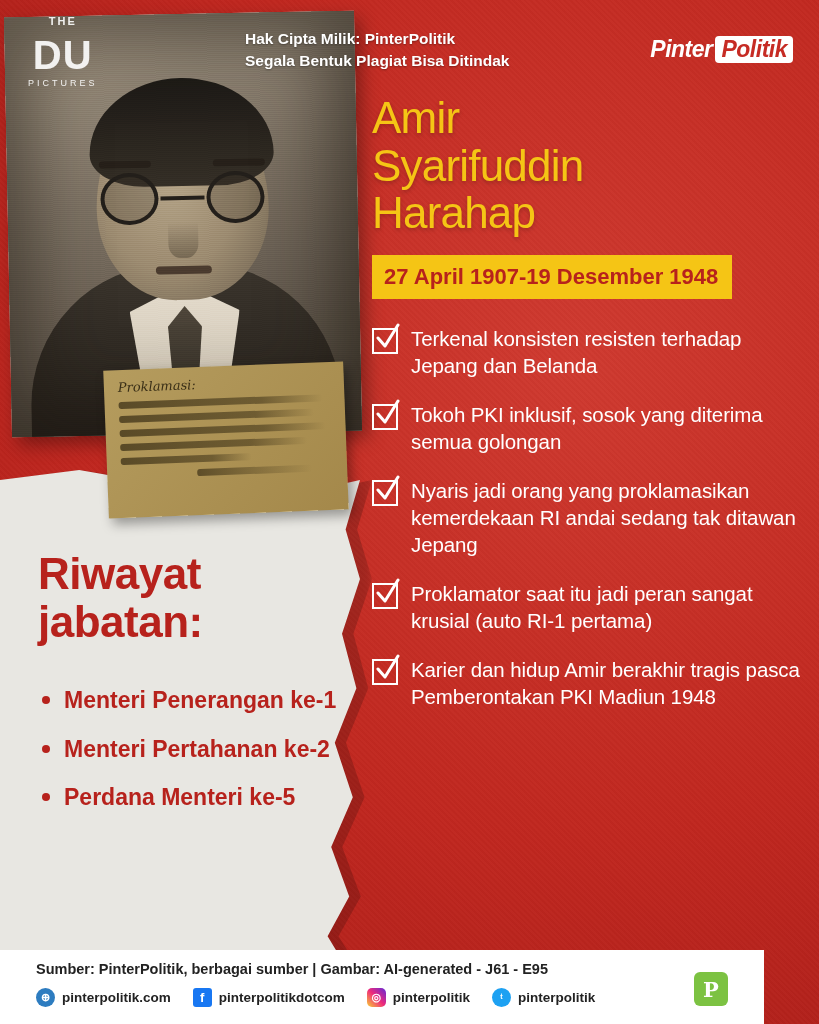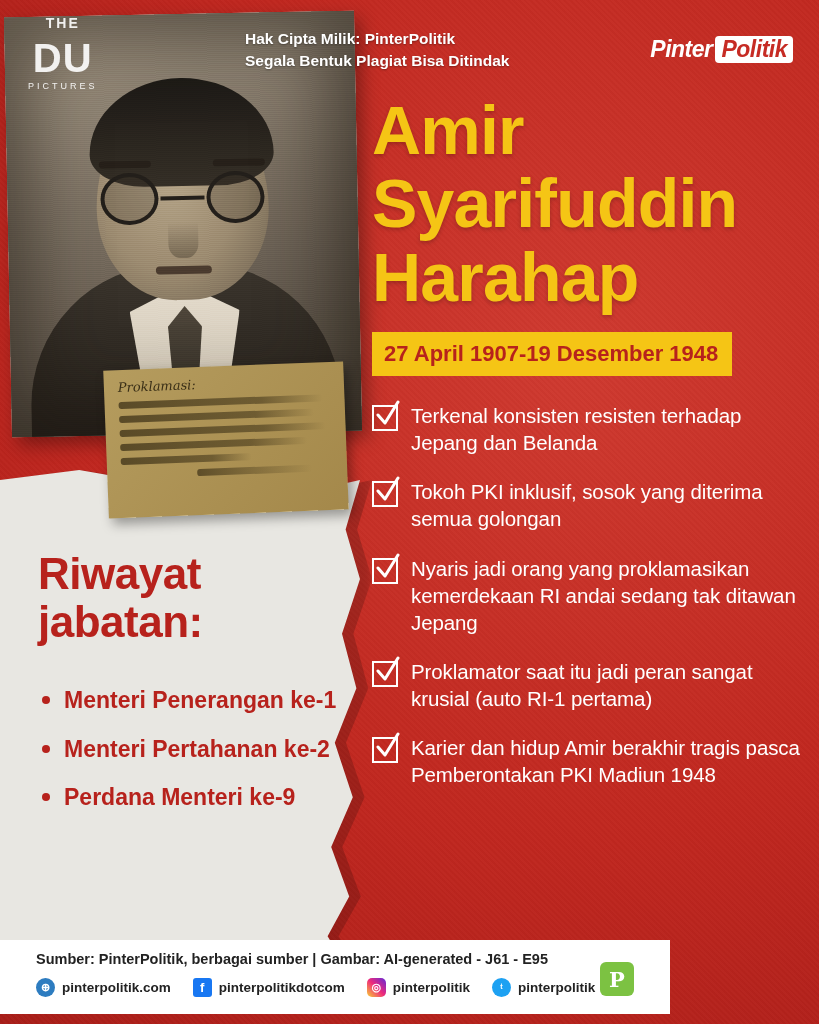--- a/index.html
+++ b/index.html
@@ -145,21 +145,21 @@
     position: absolute; inset: 0;
     box-shadow: inset 0 0 70px 24px rgba(30,24,16,.55);
   }
 
   
   .wm {
     position: absolute; top: 16px; left: 28px; z-index: 4;
     color: rgba(255,255,255,.9);
     text-align: center; line-height: 1;
   }
-  .wm .w1 { font-size: 14px; letter-spacing: 2px; font-weight: bold; }
+  .wm .w1 { font-size: 11px; letter-spacing: 2px; font-weight: bold; }
   .wm .w2 { font-size: 40px; font-weight: bold; letter-spacing: 1px; margin-top: 8px;}
   .wm .w3 { font-size: 9px; letter-spacing: 3px; margin-top: 4px; }
 
   
   .note {
     position: absolute; top: 366px; left: 106px;
     width: 240px; height: 148px;
     background: linear-gradient(135deg, #b59c5e 0%, #a4884a 100%);
     transform: rotate(-2.2deg);
     box-shadow: 4px 6px 12px rgba(0,0,0,.35);
@@ -240,21 +240,21 @@
     background: #b7221c;
   }
 
   
   .right {
     position: absolute; left: 372px; top: 94px; width: 432px;
     z-index: 4;
   }
   .title {
     color: #f5c515;
-    font-size: 68px; font-weight: bold; line-height: 1.08;
+    font-size: 44px; font-weight: normal; line-height: 1.08;
     letter-spacing: -0.8px;
     text-shadow: 0 2px 4px rgba(0,0,0,.22);
   }
   .daterange {
     margin-top: 18px;
     display: inline-block;
     background: #f5c515;
     color: #b7221c;
     font-size: 22px; font-weight: bold;
     padding: 9px 14px 9px 12px;
@@ -275,21 +275,21 @@
   }
   .cbox svg { position: absolute; left: 2px; top: -7px; }
   .ptxt {
     color: #ffffff;
     font-size: 20.5px; line-height: 1.32;
     letter-spacing: -0.1px;
   }
 
   
   .footer {
-    position: absolute; left: 0; bottom: 10px; width: 670px; height: 74px;
+    position: absolute; left: 0; bottom: 0; width: 764px; height: 74px;
     background: #ffffff;
     z-index: 7;
   }
   .footer .src {
     position: absolute; top: 11px; left: 36px;
     color: #222; font-size: 14.5px; font-weight: bold;
   }
   .socials {
     position: absolute; top: 38px; left: 36px;
     display: flex; align-items: center; gap: 22px;
@@ -378,21 +378,21 @@
   <div class="torn"></div>
 
   <div class="riwayat">
     <h2>
       <span>Riwayat</span><br>
       <span>jabatan:</span>
     </h2>
     <ul class="jabatan-list">
       <li>Menteri Penerangan ke-1</li>
       <li>Menteri Pertahanan ke-2</li>
-      <li>Perdana Menteri ke-9</li>
+      <li>Perdana Menteri ke-5</li>
     </ul>
   </div>
 
   <div class="right">
     <div class="title">
       <div>Amir</div>
       <div>Syarifuddin</div>
       <div>Harahap</div>
     </div>
     <div class="daterange">27 April 1907-19 Desember 1948</div>

